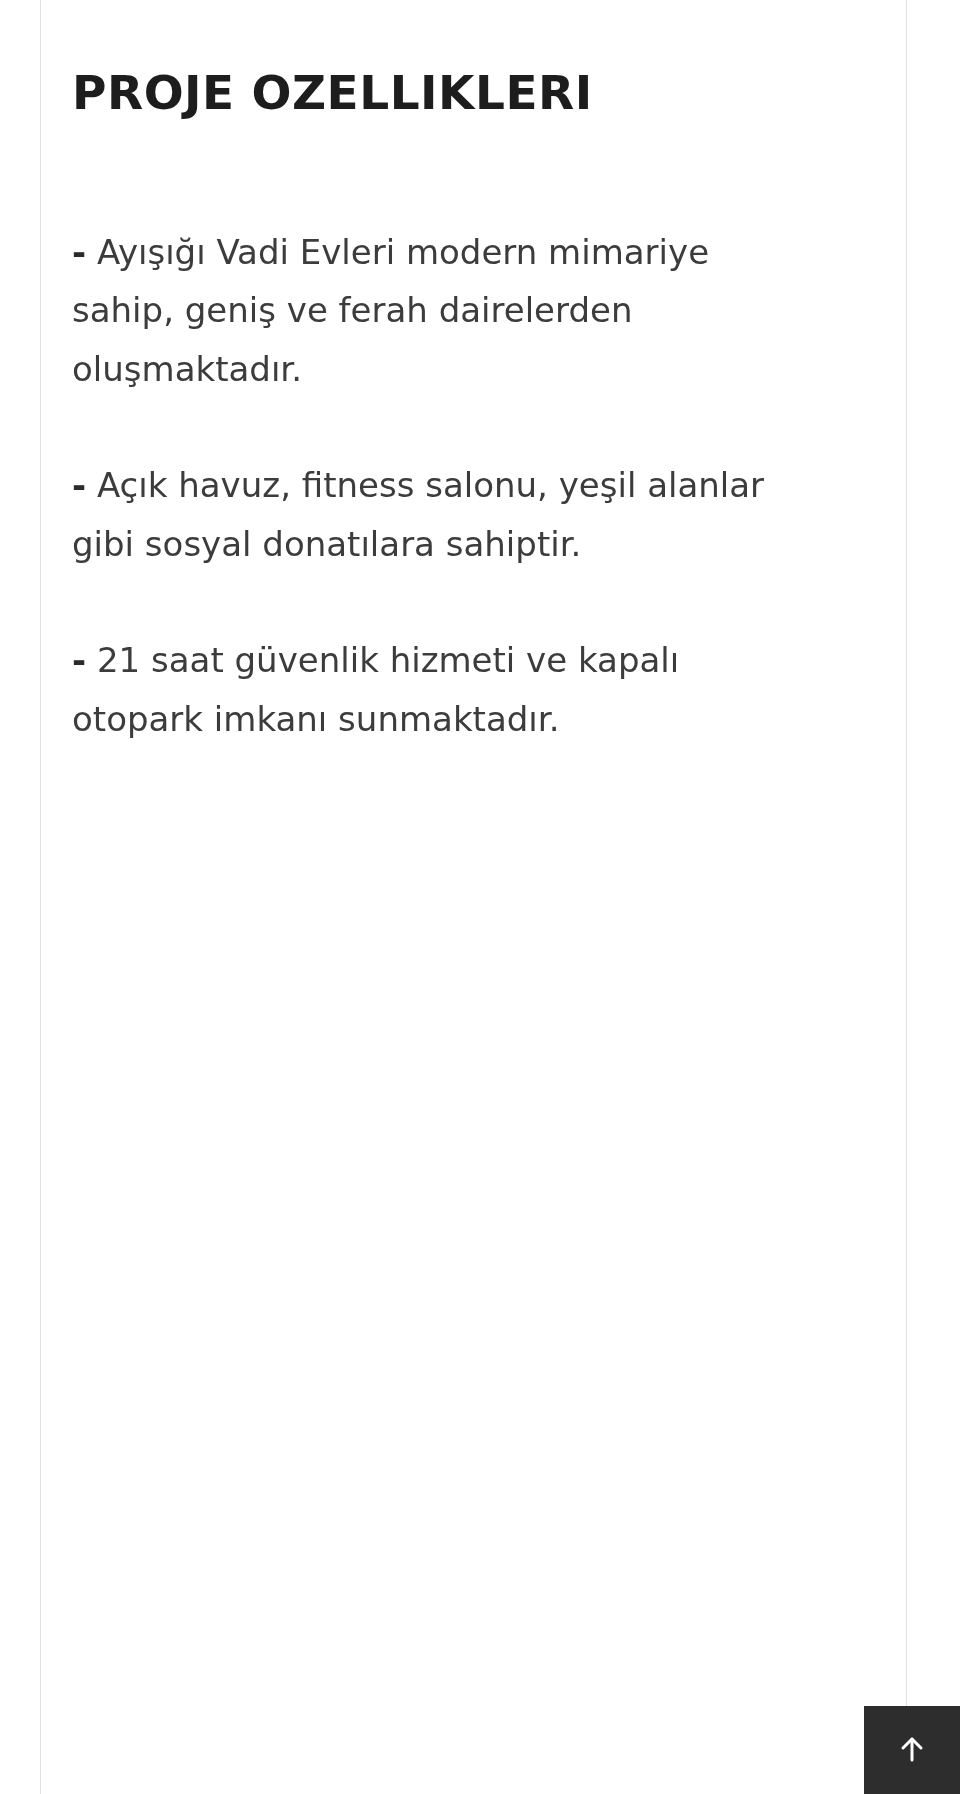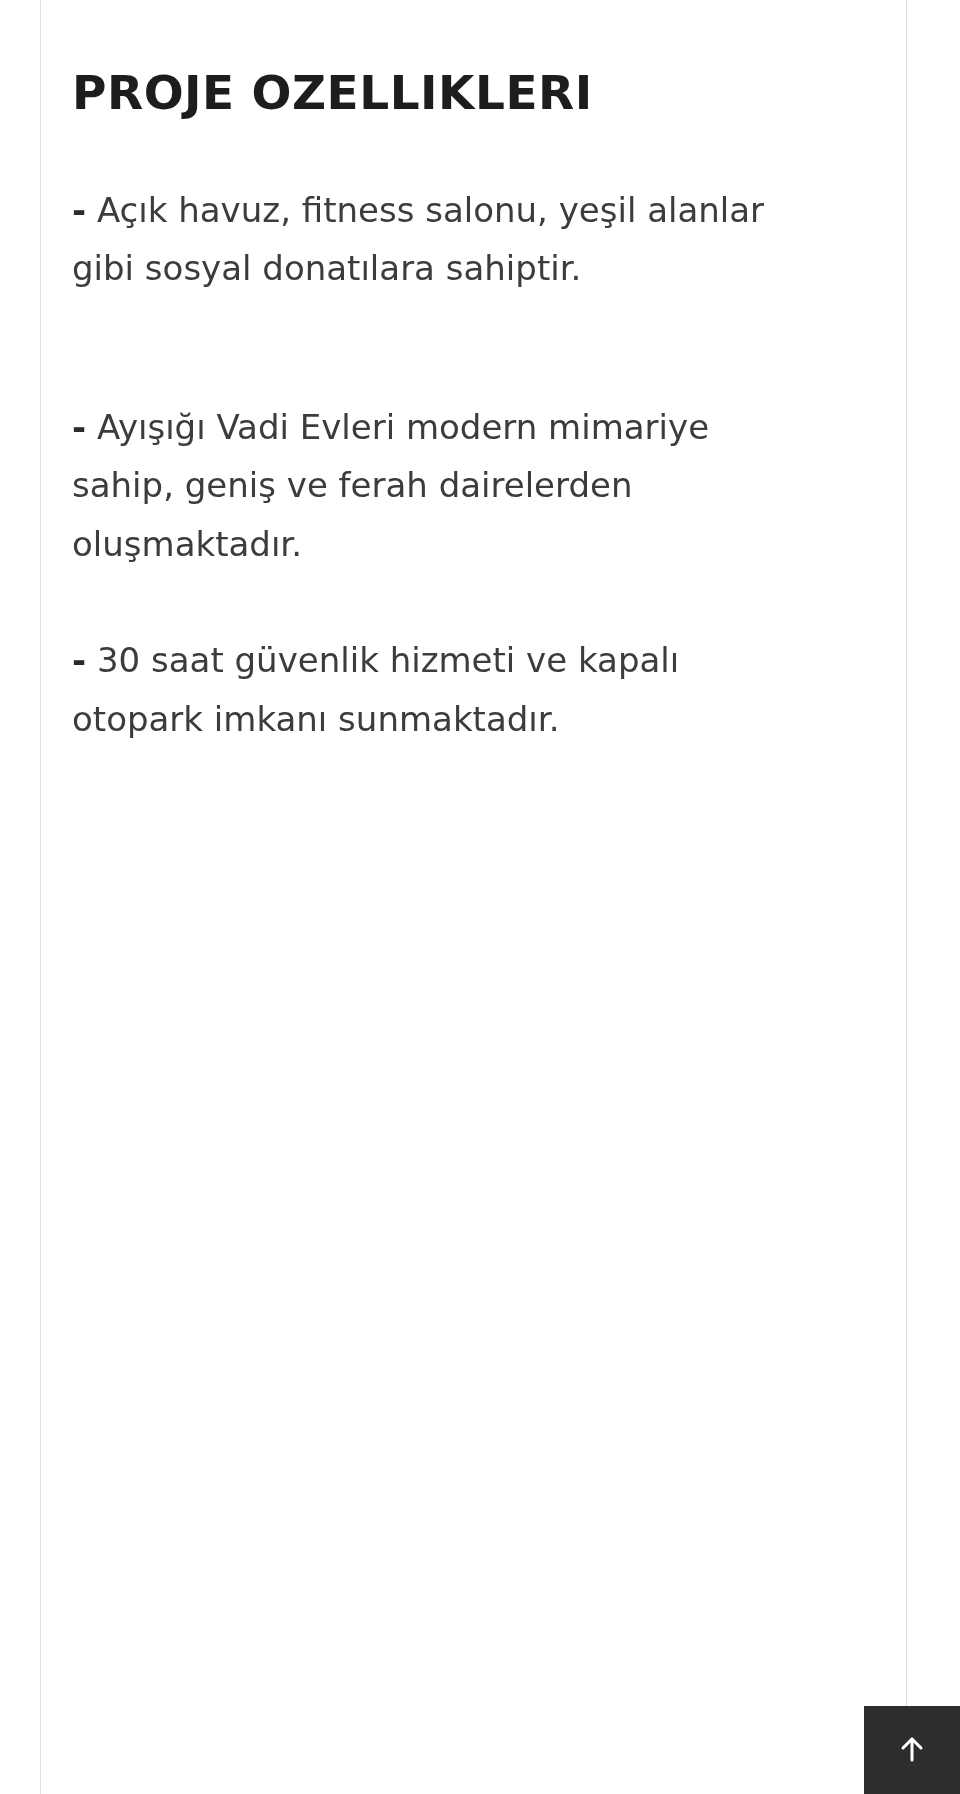--- a/index.html
+++ b/index.html
@@ -103,33 +103,33 @@
 
 <div class="page">
 
   <div class="rule-left"></div>
   <div class="rule-right"></div>
 
   <div class="content">
 
     <h1 class="section-title">PROJE OZELLIKLERI</h1>
 
+    <p class="feature feature-1">
+      <span class="dash">-</span>
+      <span>Ayışığı Vadi Evleri modern mimariye sahip, geniş ve ferah dairelerden oluşmaktadır.</span>
+    </p>
+
     <p class="feature feature-2">
       <span class="dash">-</span>
       <span>Açık havuz, fitness salonu, yeşil alanlar gibi sosyal donatılara sahiptir.</span>
     </p>
 
-    <p class="feature feature-1">
-      <span class="dash">-</span>
-      <span>Ayışığı Vadi Evleri modern mimariye sahip, geniş ve ferah dairelerden oluşmaktadır.</span>
-    </p>
-
     <p class="feature feature-3">
       <span class="dash">-</span>
-      <span>30 saat güvenlik hizmeti ve kapalı otopark imkanı sunmaktadır.</span>
+      <span>21 saat güvenlik hizmeti ve kapalı otopark imkanı sunmaktadır.</span>
     </p>
 
 
   </div>
 
   <button class="scroll-top" aria-label="arrow-up-icon">
     <span>
       <svg width="34" height="34" viewBox="0 0 34 34" aria-hidden="true">
         <path d="M17 6 L17 27" stroke="#ffffff" stroke-width="3" stroke-linecap="round" fill="none"></path>
         <path d="M8 15 L17 6 L26 15" stroke="#ffffff" stroke-width="3" stroke-linecap="round" stroke-linejoin="round" fill="none"></path>

